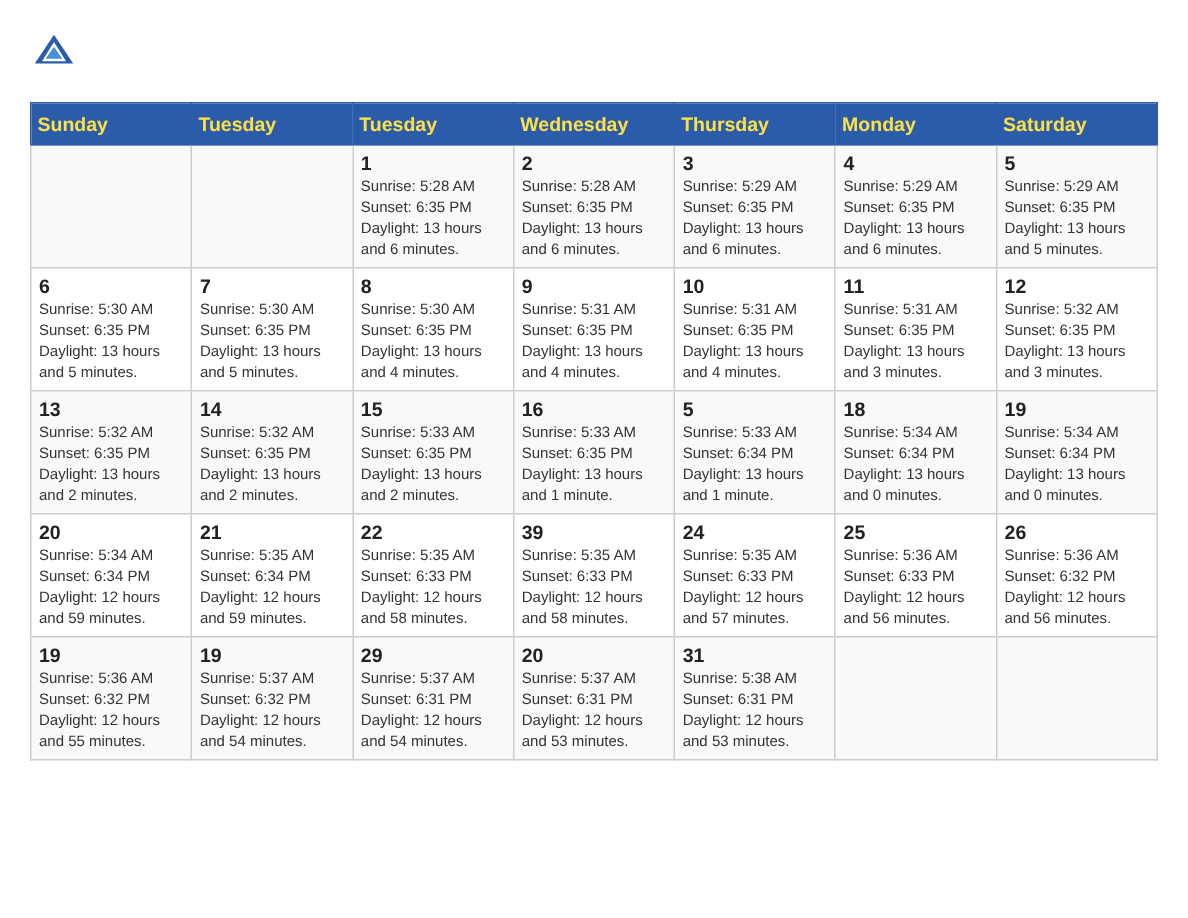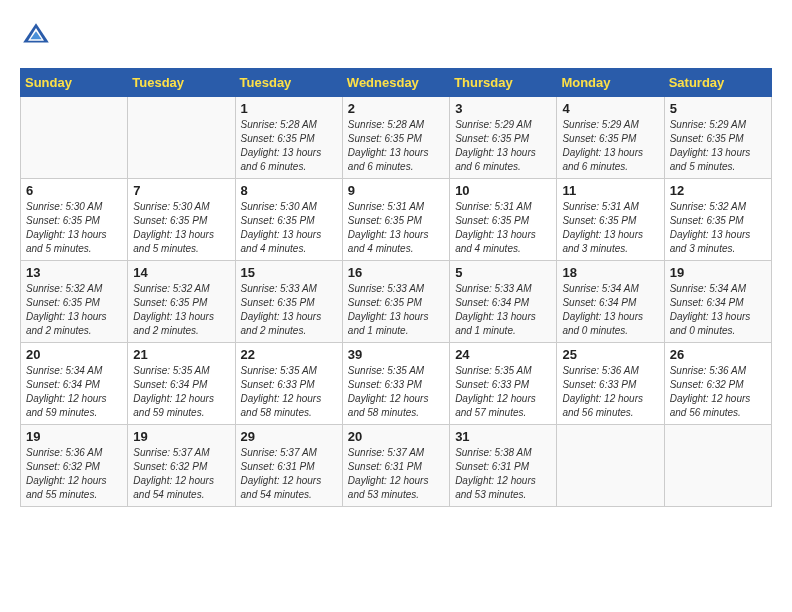--- a/index.html
+++ b/index.html
@@ -75,21 +75,20 @@
       font-size: 13px;
       font-weight: bold;
       color: #222;
       display: block;
       margin-bottom: 2px;
     }
     .day-info {
       font-size: 10px;
       color: #333;
       line-height: 1.4;
-      font-style: italic;
     }
     td.empty {
       background: #fff;
     }
   </style>
 </head>
 <body>
 
 <div class="header">
   <div class="logo">

